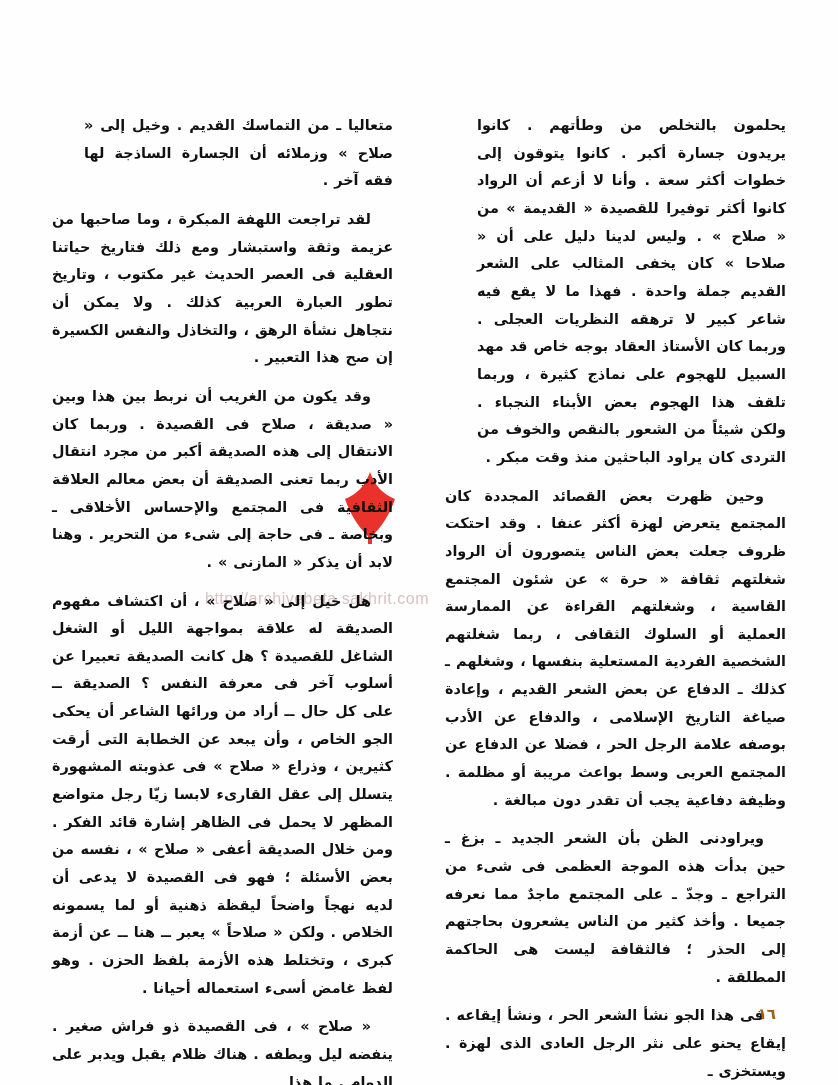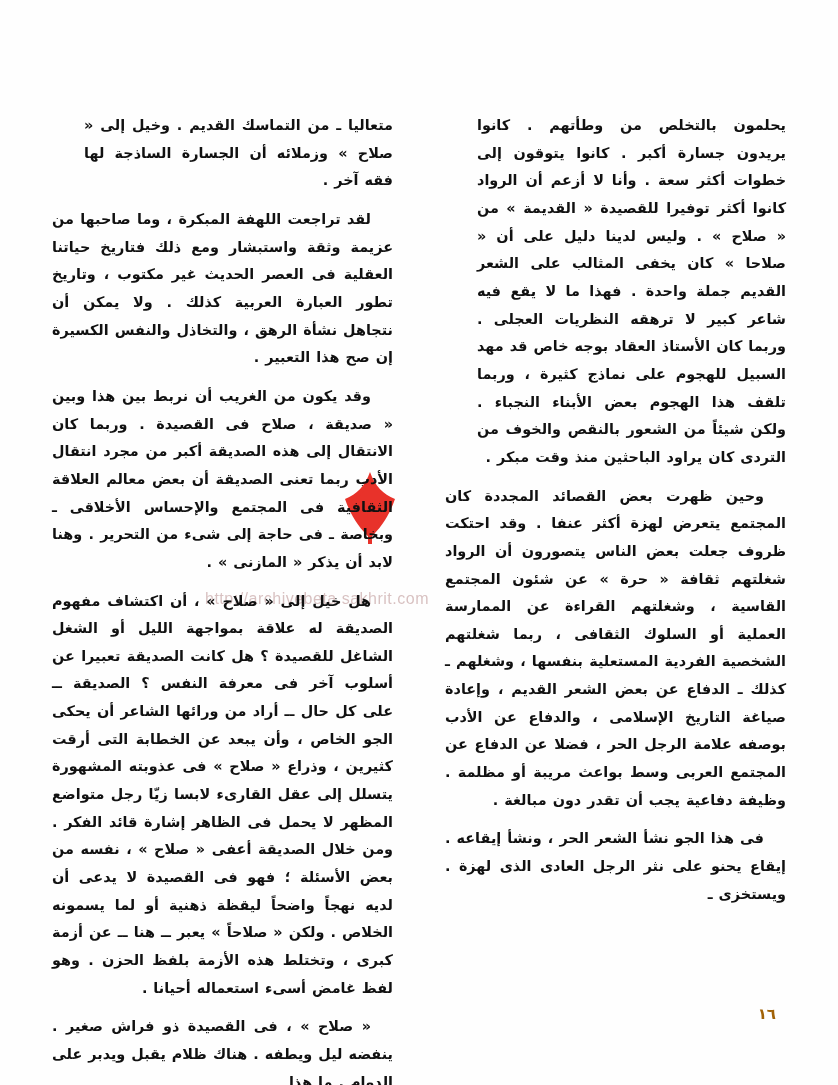--- a/index.html
+++ b/index.html
@@ -126,19 +126,20 @@
       <p class="para noindent">متعاليا ـ من التماسك القديم . وخيل إلى « صلاح » وزملائه أن الجسارة الساذجة لها فقه آخر .</p>
       <p class="para">لقد تراجعت اللهفة المبكرة ، وما صاحبها من عزيمة وثقة واستبشار ومع ذلك فتاريخ حياتنا العقلية فى العصر الحديث غير مكتوب ، وتاريخ تطور العبارة العربية كذلك . ولا يمكن أن نتجاهل نشأة الرهق ، والتخاذل والنفس الكسيرة إن صح هذا التعبير .</p>
       <p class="para">وقد يكون من الغريب أن نربط بين هذا وبين « صديقة ، صلاح فى القصيدة . وربما كان الانتقال إلى هذه الصديقة أكبر من مجرد انتقال الأدب ربما تعنى الصديقة أن بعض معالم العلاقة الثقافية فى المجتمع والإحساس الأخلاقى ـ وبخاصة ـ فى حاجة إلى شىء من التحرير . وهنا لابد أن يذكر « المازنى » .</p>
       <p class="para">هل خيل إلى « صلاح » ، أن اكتشاف مفهوم الصديقة له علاقة بمواجهة الليل أو الشغل الشاغل للقصيدة ؟ هل كانت الصديقة تعبيرا عن أسلوب آخر فى معرفة النفس ؟ الصديقة ــ على كل حال ــ أراد من ورائها الشاعر أن يحكى الجو الخاص ، وأن يبعد عن الخطابة التى أرقت كثيرين ، وذراع « صلاح » فى عذوبته المشهورة يتسلل إلى عقل القارىء لابسا زيّا رجل متواضع المظهر لا يحمل فى الظاهر إشارة قائد الفكر . ومن خلال الصديقة أعفى « صلاح » ، نفسه من بعض الأسئلة ؛ فهو فى القصيدة لا يدعى أن لديه نهجاً واضحاً ليقظة ذهنية أو لما يسمونه الخلاص . ولكن « صلاحاً » يعبر ــ هنا ــ عن أزمة كبرى ، وتختلط هذه الأزمة بلفظ الحزن . وهو لفظ غامض أسىء استعماله أحيانا .</p>
       <p class="para">« صلاح » ، فى القصيدة ذو فراش صغير . ينفضه ليل ويطفه . هناك ظلام يقبل ويدبر على الدوام . ما هذا</p>
     </div>
 
     <div class="col">
       <p class="para noindent">يحلمون بالتخلص من وطأتهم . كانوا يريدون جسارة أكبر . كانوا يتوقون إلى خطوات أكثر سعة . وأنا لا أزعم أن الرواد كانوا أكثر توفيرا للقصيدة « القديمة » من « صلاح » . وليس لدينا دليل على أن « صلاحا » كان يخفى المثالب على الشعر القديم جملة واحدة . فهذا ما لا يقع فيه شاعر كبير لا ترهقه النظريات العجلى . وربما كان الأستاذ العقاد بوجه خاص قد مهد السبيل للهجوم على نماذج كثيرة ، وربما تلقف هذا الهجوم بعض الأبناء النجباء . ولكن شيئاً من الشعور بالنقص والخوف من التردى كان يراود الباحثين منذ وقت مبكر .</p>
       <p class="para">وحين ظهرت بعض القصائد المجددة كان المجتمع يتعرض لهزة أكثر عنفا . وقد احتكت ظروف جعلت بعض الناس يتصورون أن الرواد شغلتهم ثقافة « حرة » عن شئون المجتمع القاسية ، وشغلتهم القراءة عن الممارسة العملية أو السلوك الثقافى ، ربما شغلتهم الشخصية الفردية المستعلية بنفسها ، وشغلهم ـ كذلك ـ الدفاع عن بعض الشعر القديم ، وإعادة صياغة التاريخ الإسلامى ، والدفاع عن الأدب بوصفه علامة الرجل الحر ، فضلا عن الدفاع عن المجتمع العربى وسط بواعث مريبة أو مظلمة . وظيفة دفاعية يجب أن تقدر دون مبالغة .</p>
+      <p class="para">ويراودنى الظن بأن الشعر الجديد ـ بزغ ـ حين بدأت هذه الموجة العظمى فى شىء من التراجع ـ وجدّ ـ على المجتمع ماجدٌ مما نعرفه جميعا . وأخذ كثير من الناس يشعرون بحاجتهم إلى الحذر ؛ فالثقافة ليست هى الحاكمة المطلقة .</p>
       <p class="para">فى هذا الجو نشأ الشعر الحر ، ونشأ إيقاعه . إيقاع يحنو على نثر الرجل العادى الذى لهزة . ويستخزى ـ</p>
     </div>
 
   </div>
 
   <div class="pagenum">١٦</div>
 </div>
 
 </body></html>

